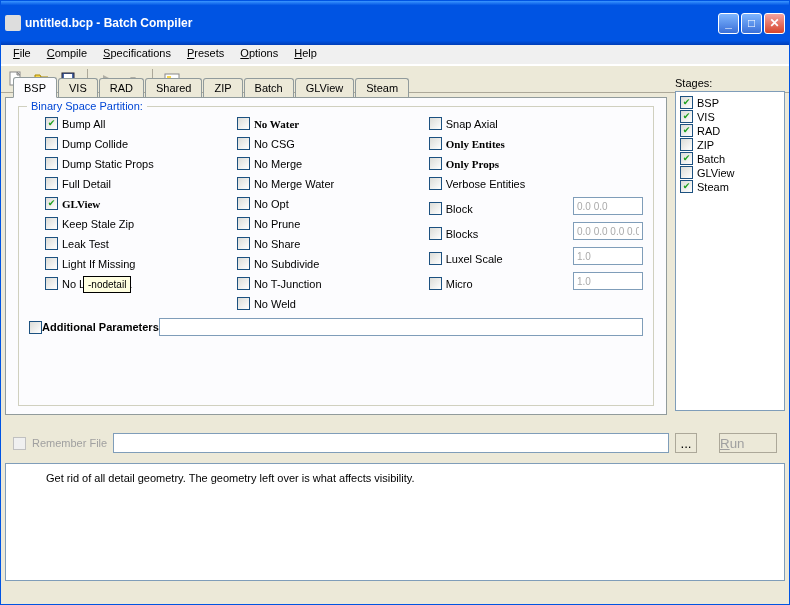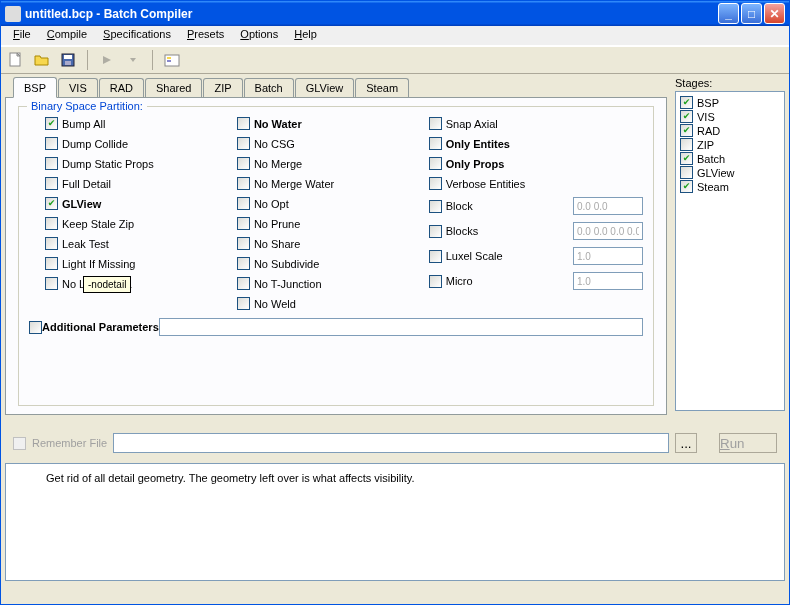--- a/index.html
+++ b/index.html
@@ -1,18 +1,18 @@
 <!DOCTYPE html>
 <html><head>
 <meta charset="utf-8">
 <style>
 * { box-sizing: border-box; margin: 0; padding: 0; }
 body { font-family: Tahoma, sans-serif; font-size: 11px; background: #ece9d8; }
 .window { width: 790px; height: 605px; border: 1px solid #0054e3; background: #ece9d8; position: relative; }
-.titlebar { height: 25px; background: linear-gradient(to bottom, #3a95ff 0%, #0054e3 10%, #0054e3 90%, #003db7 100%); display: flex; align-items: center; padding: 0 4px; color: white; }
+.titlebar { height: 44px; background: linear-gradient(to bottom, #3a95ff 0%, #0054e3 10%, #0054e3 90%, #003db7 100%); display: flex; align-items: center; padding: 0 4px; color: white; }
 .titlebar-icon { width: 16px; height: 16px; margin-right: 4px; background: #ddd; border-radius: 2px; }
 .titlebar-text { flex: 1; font-weight: bold; font-size: 12px; }
 .winbtn { width: 21px; height: 21px; margin-left: 2px; border: 1px solid #fff; border-radius: 3px; display: flex; align-items: center; justify-content: center; font-family: Arial; font-size: 12px; font-weight: bold; cursor: pointer; }
 .winbtn.min, .winbtn.max { background: linear-gradient(to bottom, #7eb6ff, #3a6fd8); color: #fff; }
 .winbtn.close { background: linear-gradient(to bottom, #f5a3a0, #d6452b); color: #fff; }
 .menubar { height: 20px; background: #f0f0f0; border-bottom: 1px solid #fff; display: flex; align-items: flex-start; padding: 0 4px; }
 .menuitem { padding: 2px 8px; cursor: pointer; }
 .menuitem u { text-decoration: underline; }
 .toolbar { height: 28px; background: #ece9d8; border-top: 1px solid #fff; border-bottom: 1px solid #aca899; display: flex; align-items: center; padding: 0 4px; gap: 4px; }
 .tbtn { width: 22px; height: 22px; display: flex; align-items: center; justify-content: center; cursor: pointer; }
@@ -22,25 +22,25 @@
 .tab { padding: 3px 10px 3px 10px; background: #ece9d8; border: 1px solid #919b9c; border-bottom: none; border-radius: 3px 3px 0 0; margin-right: 1px; cursor: pointer; position: relative; top: 1px; }
 .tab.active { background: #fcfcfe; z-index: 2; top: 0; padding-top: 4px; border-bottom: 1px solid #fcfcfe; margin-bottom: -1px; }
 .layout { display: flex; gap: 8px; height: 340px; }
 .tab-area { flex: 1; }
 .panel { background: #fcfcfe; border: 1px solid #919b9c; height: 318px; padding: 8px 12px; position: relative; }
 .fieldset { border: 1px solid #d0d0bf; padding: 6px 10px 10px 10px; position: relative; height: 100%; }
 .legend { position: absolute; top: -7px; left: 8px; background: #fcfcfe; padding: 0 4px; color: #0046d5; font-size: 11px; }
 .opt-columns { display: flex; gap: 0px; margin-top: 4px; }
 .opt-col { flex: 1; display: flex; flex-direction: column; gap: 7px; }
 .opt-col.col3 { flex: 1.2; }
-.opt { display: flex; align-items: center; gap: 4px; cursor: pointer; position: relative; padding-left: 16px; }
+.opt { display: flex; align-items: flex-end; gap: 4px; cursor: pointer; position: relative; padding-left: 16px; }
 .cb { width: 13px; height: 13px; border: 1px solid #1c5180; background: linear-gradient(to bottom right, #dcdcd7, #fff); display: flex; align-items: center; justify-content: center; font-size: 10px; color: #21a121; flex-shrink: 0; }
 .cb.checked::after { content: "✔"; font-size: 9px; line-height: 1; }
 .cb.hover { background: #ffe8a6; }
-.bold { font-weight: bold; }
+.bold { font-weight: bold; font-family: Liberation Serif, serif; }
 .tinput { width: 70px; height: 18px; border: 1px solid #7f9db9; background: #fff; color: #aaa; padding: 0 3px; font-size: 10px; margin-left: auto; }
 .addl-row { display: flex; align-items: center; margin-top: 8px; font-weight: bold; }
 .addl-input { flex: 1; height: 18px; border: 1px solid #7f9db9; background: #fff; }
 .tooltip { position: absolute; background: #ffffe1; border: 1px solid #000; padding: 2px 4px; font-size: 10px; z-index: 100; white-space: nowrap; }
 .stages { width: 110px; }
 .stages-label { margin-bottom: 2px; }
 .stages-box { background: #fff; border: 1px solid #7f9db9; height: 320px; padding: 4px; display: flex; flex-direction: column; gap: 1px; }
 .stage { display: flex; align-items: center; gap: 4px; cursor: pointer; }
 .lower { position: absolute; top: 352px; left: 0; right: 0; }
 .remember-row { display: flex; align-items: center; gap: 6px; padding: 4px 8px; }

